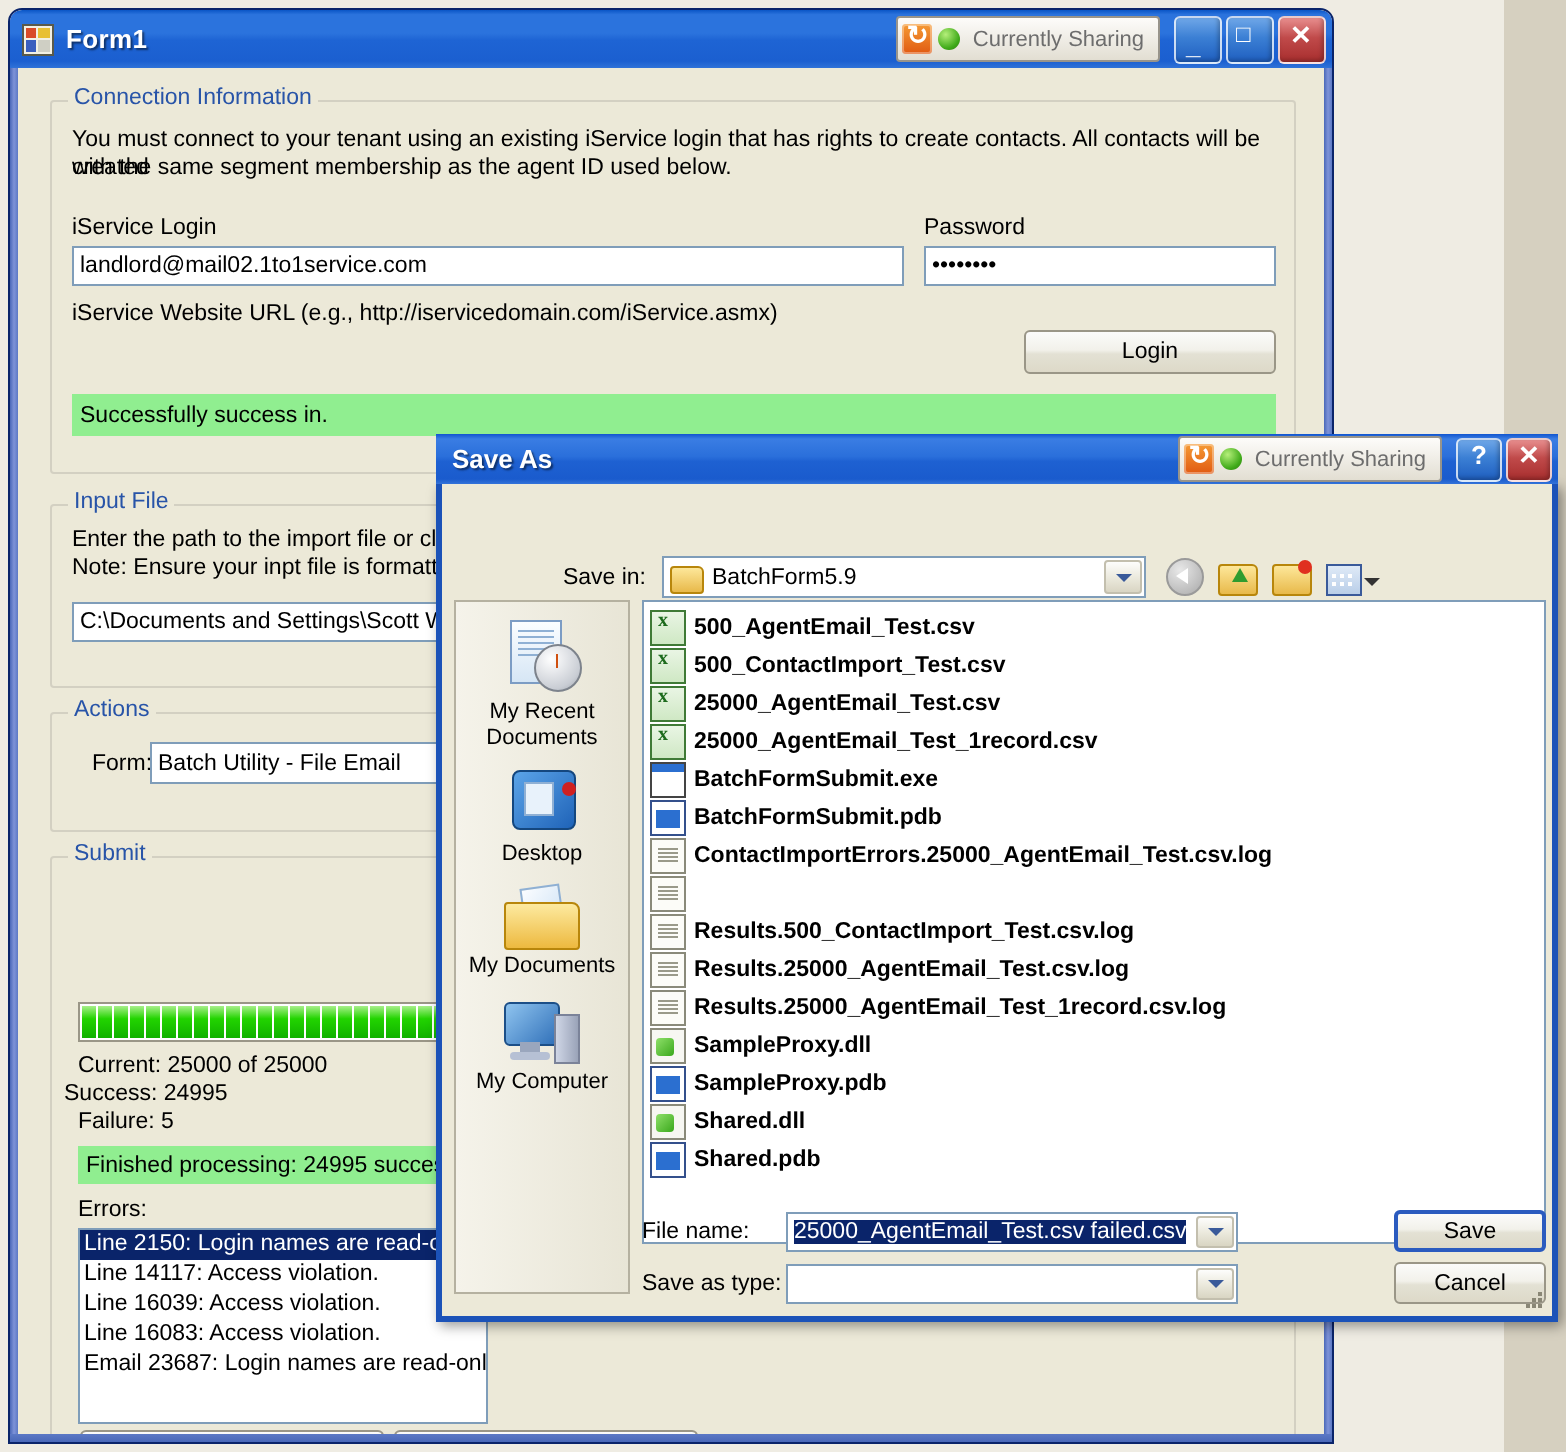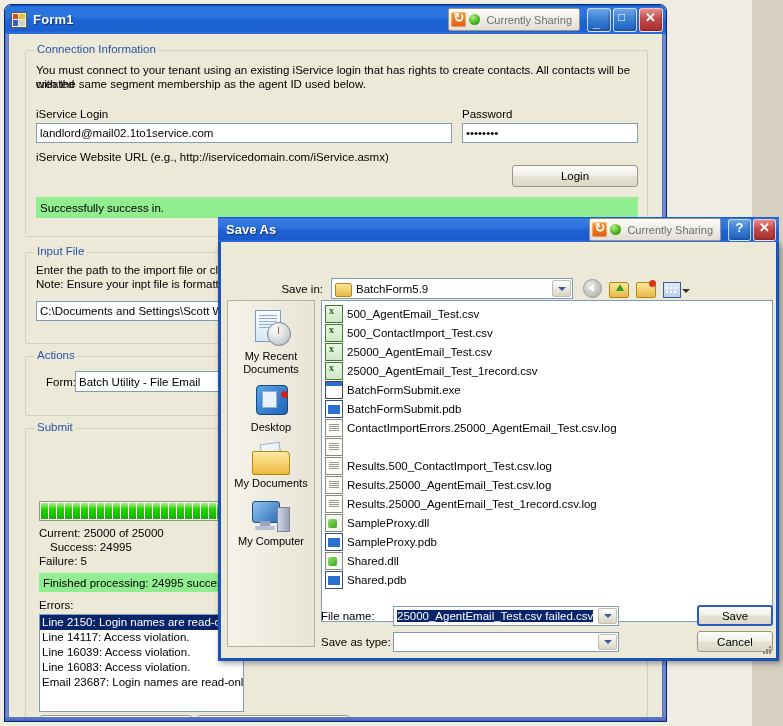--- a/index.html
+++ b/index.html
@@ -255,21 +255,21 @@
     position: absolute; left: 100px; top: 58px;
     width: 452px; height: 322px;
     background: #fff; border: 1px solid #7f9db9;
     box-sizing: border-box; padding: 3px 0 0 3px;
     overflow: hidden;
   }
   .file-row {
     display: flex; align-items: center; height: 19px;
     font-size: 11.5px; color: #000;
   }
-  .file-row .fname { margin-left: 4px; white-space: nowrap; }
+  .file-row .fname { margin-left: 4px; white-space: nowrap; font-weight: bold; }
 
   .ficon { width: 16px; height: 16px; position: relative; flex: none; }
   .ficon.csv {
     background: linear-gradient(to bottom,#e9f5e4,#cfe8c4);
     border: 1px solid #3f7a36;
   }
   .ficon.csv::after {
     content: "x"; position: absolute; left: 3px; top: -1px;
     font-size: 10px; font-weight: bold; color: #1d6b1d;
     font-family: "Liberation Serif", serif;
@@ -552,21 +552,21 @@
             <div class="progress-chunk"></div>
             <div class="progress-chunk"></div>
             <div class="progress-chunk"></div>
             <div class="progress-chunk"></div>
             <div class="progress-chunk"></div>
             <div class="progress-chunk"></div>
             <div class="progress-chunk"></div>
           </div>
 
         <div class="static-text" style="position:absolute; left:13px; top:97px;">Current: 25000 of 25000</div>
-        <div class="static-text" style="position:absolute; left:24px; top:111px;">Success: 24995</div>
+        <div class="static-text" style="position:absolute; left:6px; top:111px;">Success: 24995</div>
         <div class="static-text" style="position:absolute; left:13px; top:125px;">Failure: 5</div>
 
         <div class="status-green" style="position:absolute; left:13px; top:144px; width:205px; height:19px;">Finished processing: 24995 success, 5 f</div>
 
         <div class="static-text" style="position:absolute; left:13px; top:169px;">Errors:</div>
 
         <div class="listbox" id="errorlist" style="position:absolute; left:13px; top:185px; width:205px; height:98px;">
             <div class="li sel">Line 2150: Login names are read-only.</div>
             <div class="li">Line 14117: Access violation.</div>
             <div class="li">Line 16039: Access violation.</div>

